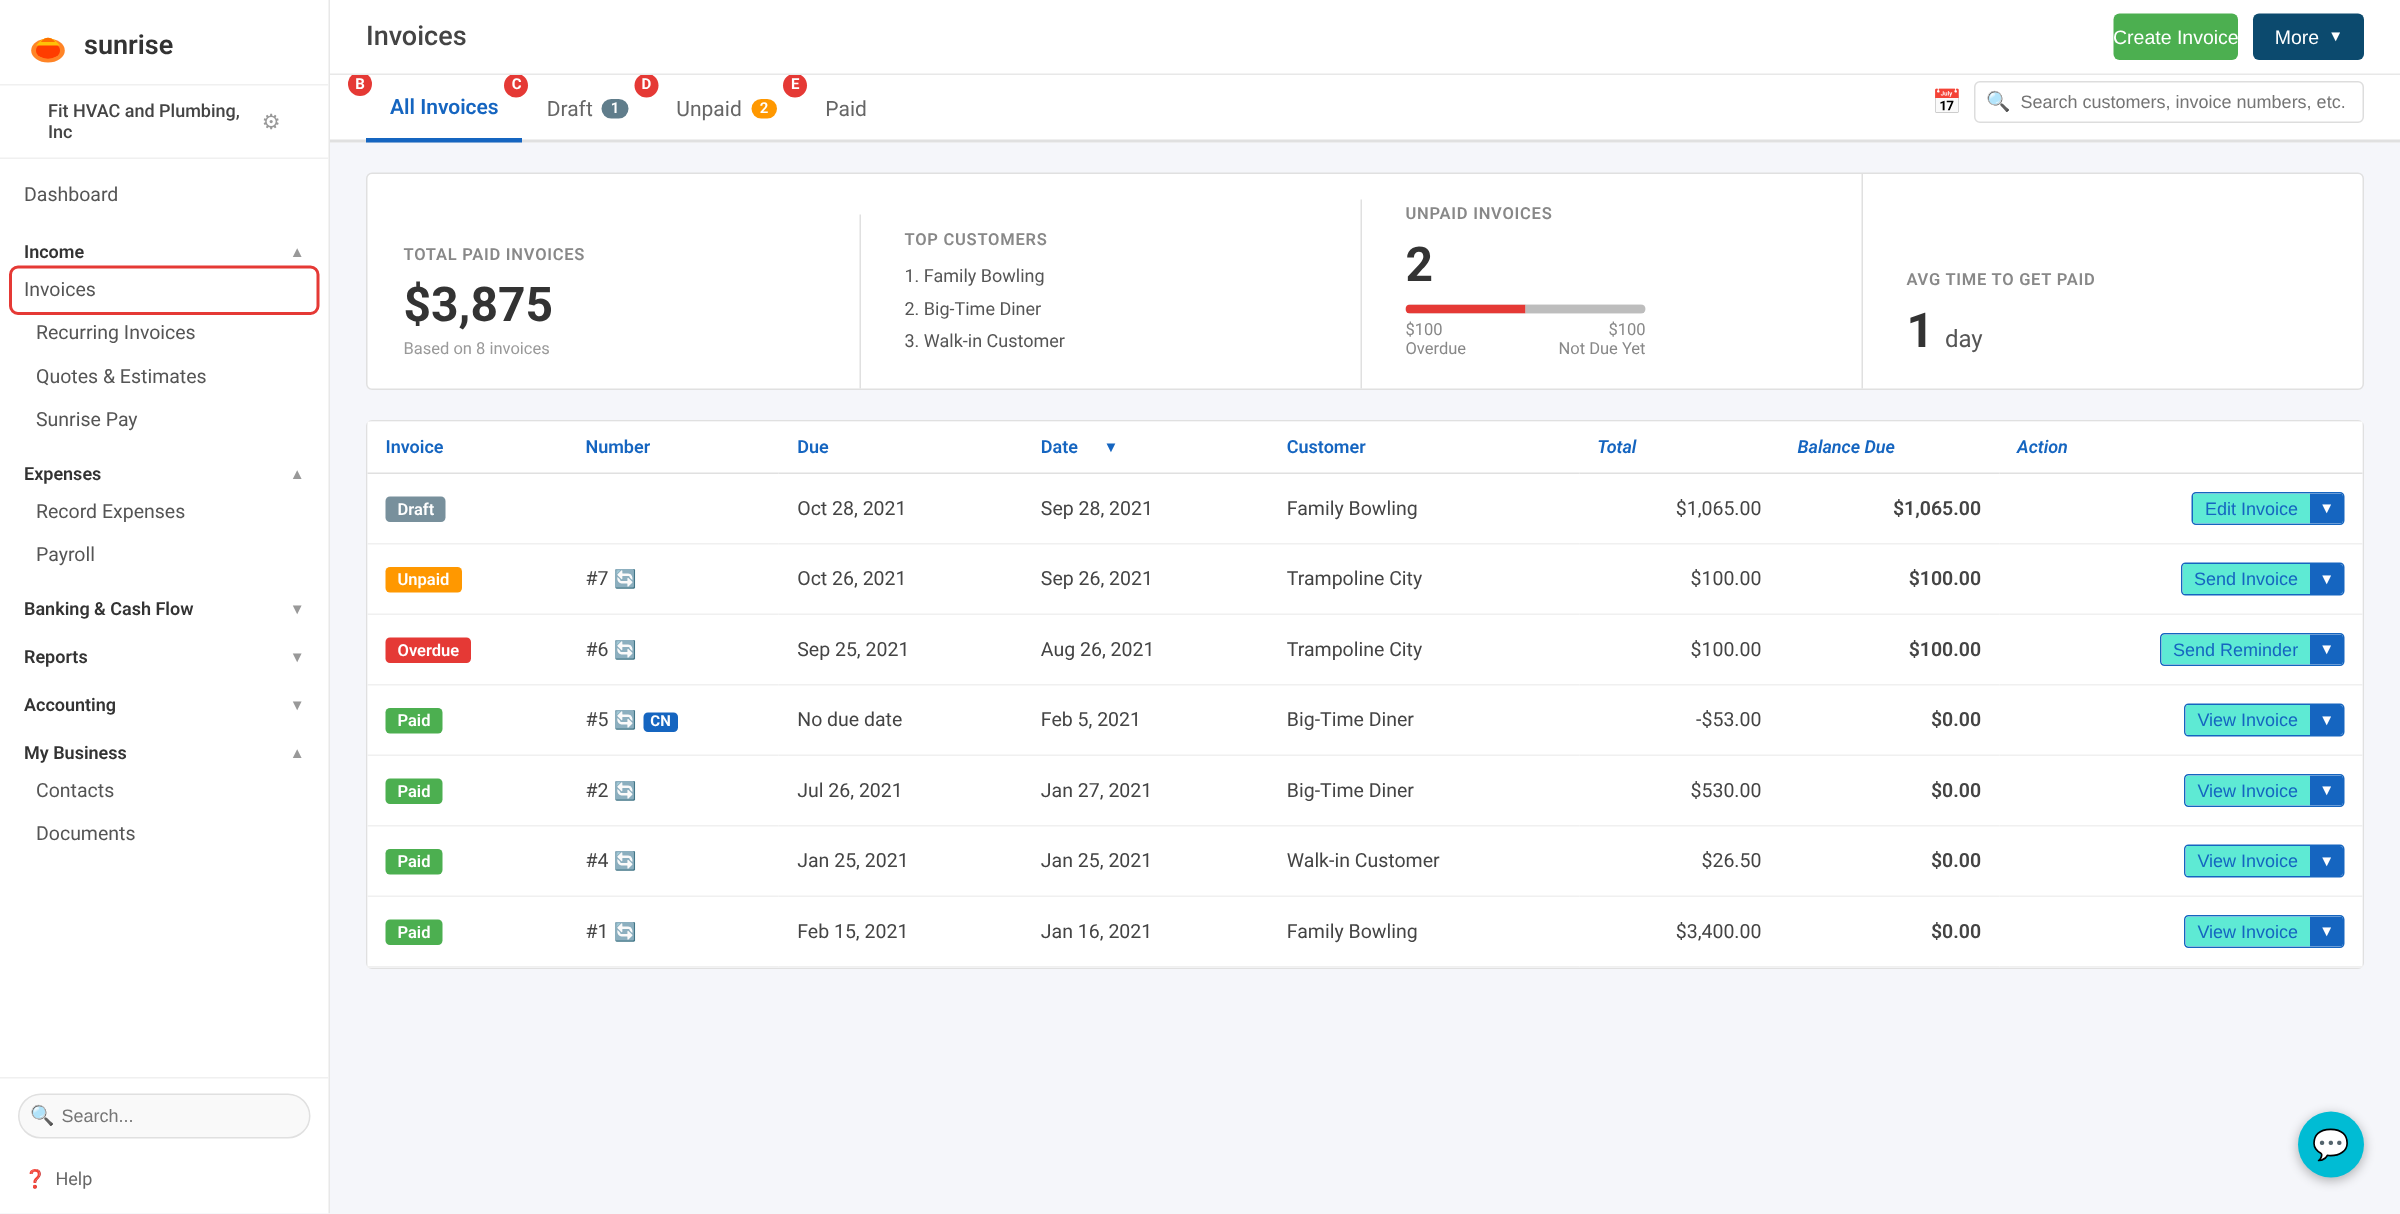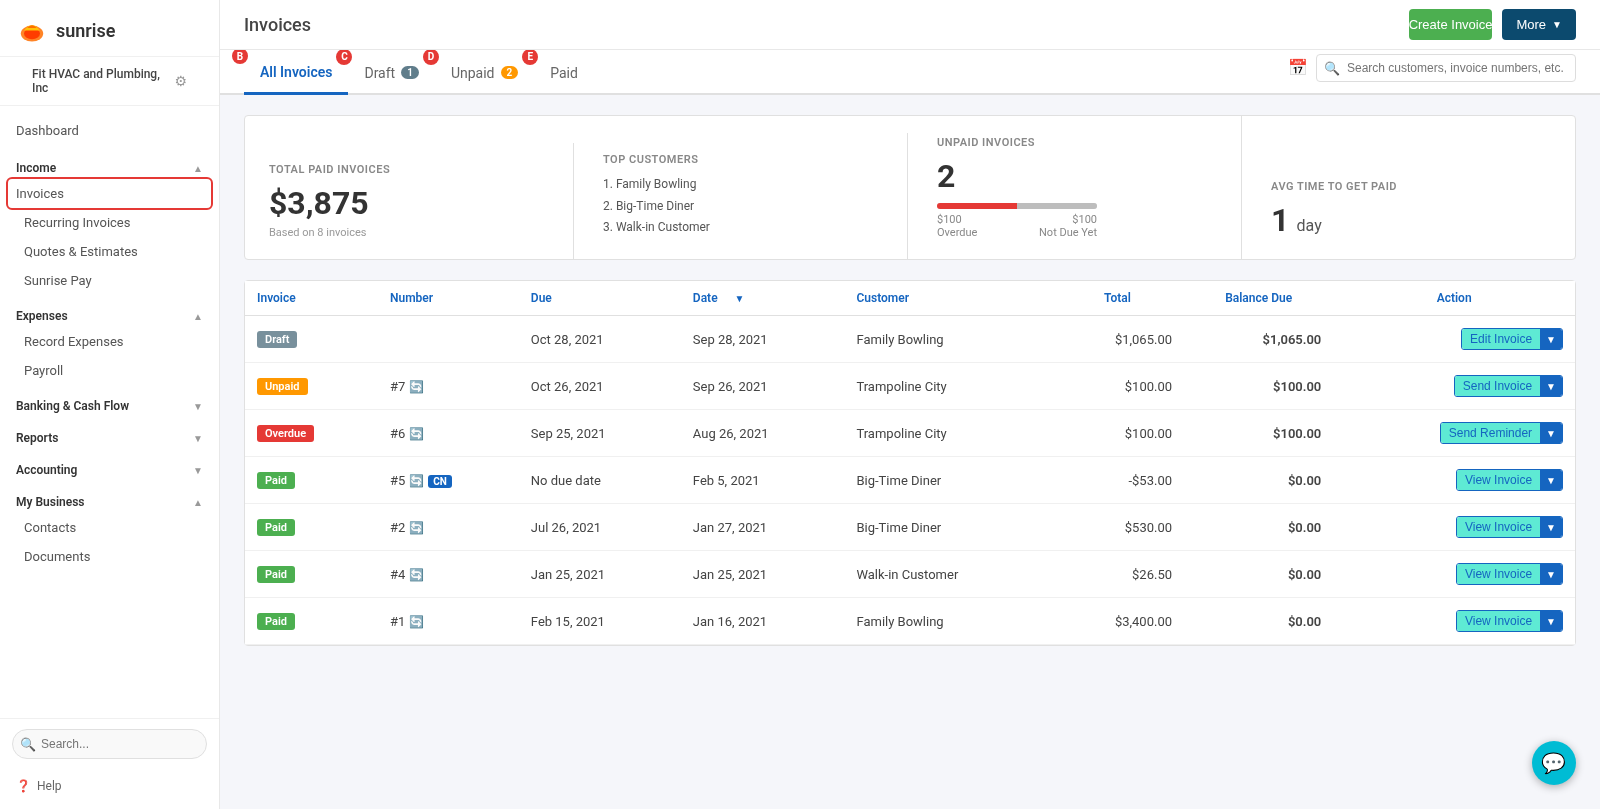--- a/index.html
+++ b/index.html
@@ -62,21 +62,21 @@
     .bar-track { height: 6px; background: #e0e0e0; border-radius: 3px; width: 160px; margin: 6px 0 4px; overflow: hidden; display: flex; }
     .bar-overdue { background: #e53935; height: 100%; }
     .bar-notdue { background: #bdbdbd; height: 100%; }
     .bar-labels { display: flex; justify-content: space-between; font-size: 11px; color: #888; width: 160px; }
     .avg-value { font-size: 32px; font-weight: 700; color: #333; display: inline; }
     .avg-unit { font-size: 16px; color: #555; margin-left: 4px; }
 
     
     .invoice-table { width: 100%; background: #fff; border-collapse: collapse; }
     .invoice-table th { padding: 10px 12px; text-align: left; font-size: 12px; font-weight: 600; color: #1565c0; border-bottom: 1px solid #e0e0e0; cursor: pointer; }
-    .invoice-table th.right { text-align: center; }
+    .invoice-table th.right { text-align: left; font-style: italic; }
     .invoice-table td { padding: 12px 12px; border-bottom: 1px solid #f0f0f0; font-size: 13px; color: #444; vertical-align: middle; }
     .invoice-table td.right { text-align: right; }
     .status-badge { display: inline-block; padding: 2px 8px; border-radius: 3px; font-size: 11px; font-weight: 600; color: #fff; }
     .status-draft { background: #78909c; }
     .status-unpaid { background: #ff9800; }
     .status-overdue { background: #e53935; }
     .status-paid { background: #4caf50; }
     .action-split-btn { border: 1px solid #1565c0; border-radius: 3px; display: inline-flex; overflow: hidden; }
     .action-split-btn .main-action { color: #1565c0; font-size: 12px; font-weight: 500; padding: 3px 8px; cursor: pointer; background: #5eead4; border: none; }
     .action-split-btn .chevron-btn { background: #1565c0; color: #fff; border: none; padding: 3px 6px; cursor: pointer; font-size: 10px; }

